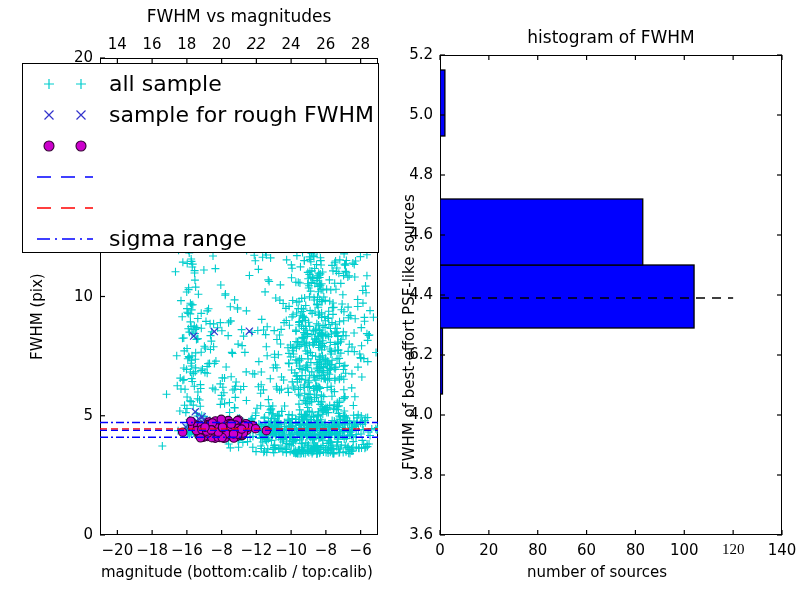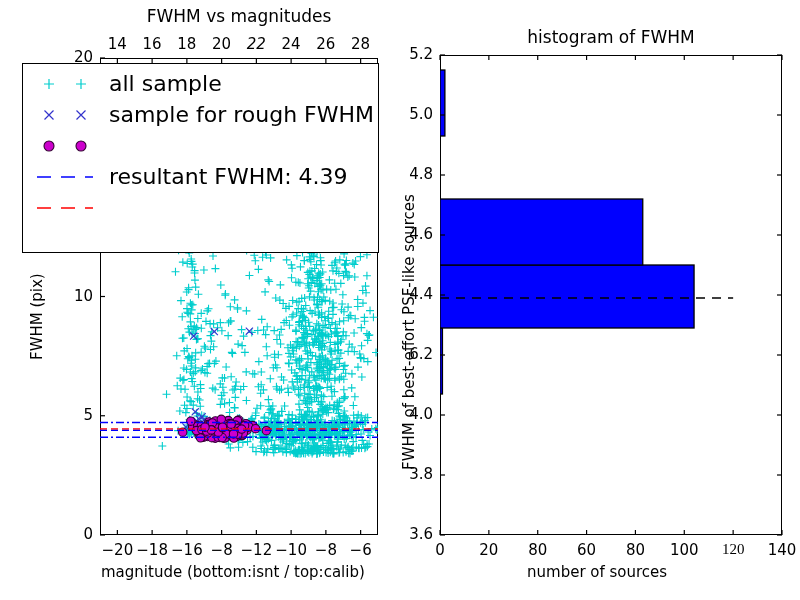--- a/index.html
+++ b/index.html
@@ -1706,21 +1706,21 @@
       <line x1="325.875" y1="58" x2="325.875" y2="63" stroke="#000" stroke-width="1.2"></line>
       <line x1="360.625" y1="58" x2="360.625" y2="63" stroke="#000" stroke-width="1.2"></line>
       <line x1="100" y1="535" x2="105" y2="535" stroke="#000" stroke-width="1.2"></line>
       <line x1="100" y1="415.75" x2="105" y2="415.75" stroke="#000" stroke-width="1.2"></line>
       <line x1="100" y1="296.5" x2="105" y2="296.5" stroke="#000" stroke-width="1.2"></line>
       <line x1="100" y1="58" x2="105" y2="58" stroke="#000" stroke-width="1.2"></line>
     </svg>
 
   <div class="rot-label" style="left:28px; top:360px; transform: rotate(-90deg);">FWHM (pix)</div>
 
-  <div class="axlabel" style="left:101px; top:563px;">magnitude (bottom:isnt / top:calib)</div>
+  <div class="axlabel" style="left:101px; top:563px;">magnitude (bottom:calib / top:calib)</div>
 
   <div id="left-ticks">
       <div class="ticklabel" style="left: 117.375px; top: 541px; transform: translateX(-50%);">−20</div>
       <div class="ticklabel" style="left: 152.125px; top: 541px; transform: translateX(-50%);">−18</div>
       <div class="ticklabel" style="left: 186.875px; top: 541px; transform: translateX(-50%);">−16</div>
       <div class="ticklabel" style="left: 221.625px; top: 541px; transform: translateX(-50%);">−8</div>
       <div class="ticklabel" style="left: 256.375px; top: 541px; transform: translateX(-50%);">−12</div>
       <div class="ticklabel" style="left: 291.125px; top: 541px; transform: translateX(-50%);">−10</div>
       <div class="ticklabel" style="left: 325.875px; top: 541px; transform: translateX(-50%);">−8</div>
       <div class="ticklabel" style="left: 360.625px; top: 541px; transform: translateX(-50%);">−6</div>
@@ -1757,26 +1757,31 @@
         <div class="legend-row">
           <div class="legend-handle"><svg width="80" height="31">
               <circle cx="20" cy="16" r="5" fill="#cc00cc" stroke="#330033" stroke-width="1.1"></circle>
               <circle cx="52" cy="16" r="5" fill="#cc00cc" stroke="#330033" stroke-width="1.1"></circle>
             </svg></div>
         </div>
         <div class="legend-row">
           <div class="legend-handle"><svg width="80" height="31">
               <line x1="8" y1="16" x2="64" y2="16" stroke="#0000ff" stroke-width="1.5" stroke-dasharray="14,10"></line>
             </svg></div>
-          <span class="legend-text">resultant FWHM: 4.39</span>
         </div>
         <div class="legend-row">
           <div class="legend-handle"><svg width="80" height="31">
               <line x1="8" y1="16" x2="64" y2="16" stroke="#ff0000" stroke-width="1.5" stroke-dasharray="14,10"></line>
             </svg></div>
+        </div>
+        <div class="legend-row">
+          <div class="legend-handle"><svg width="80" height="31">
+              <line x1="8" y1="16" x2="64" y2="16" stroke="#0000ff" stroke-width="1.5" stroke-dasharray="13,5,2,5"></line>
+            </svg></div>
+          <span class="legend-text">sigma range</span>
         </div>
       </div>
   </div>
 
   <div class="title" style="left:440px; top:27px; width:342px;">histogram of FWHM</div>
 
   <div class="axes" style="left:440px; top:55px; width:342px; height:480px;"></div>
 
   <svg class="overlay" id="right-svg" width="800" height="600">
       <defs>

